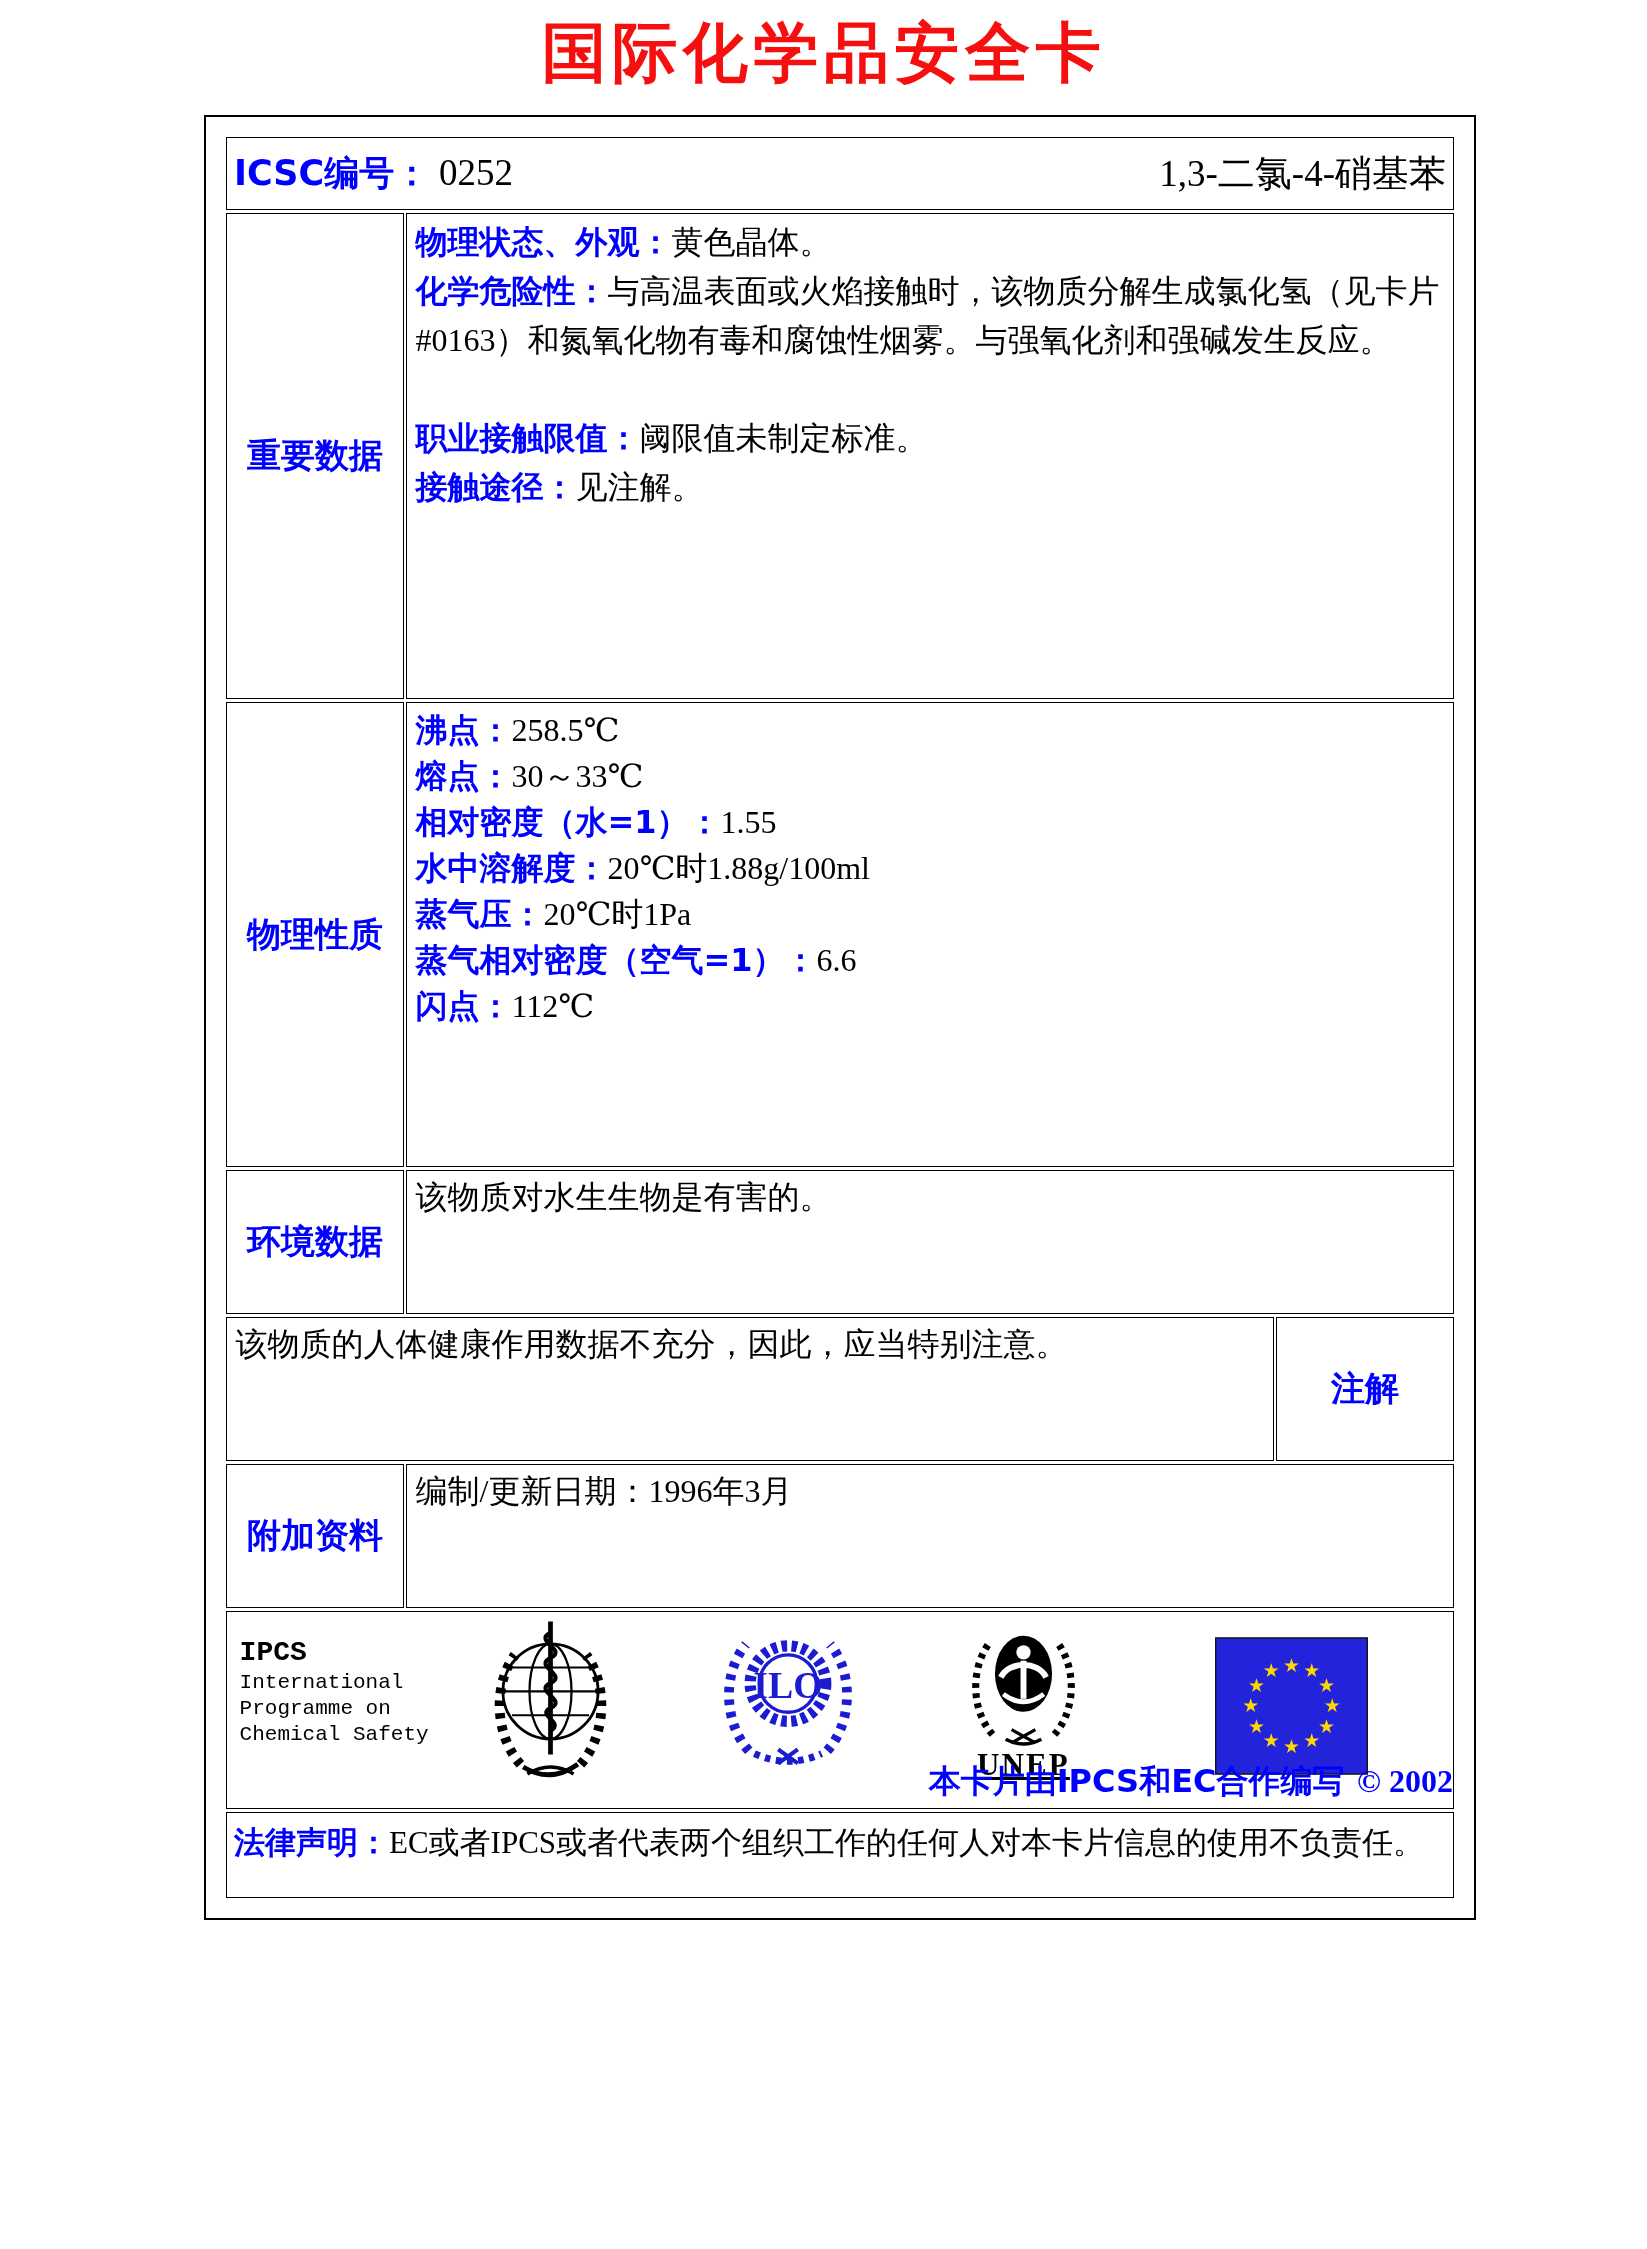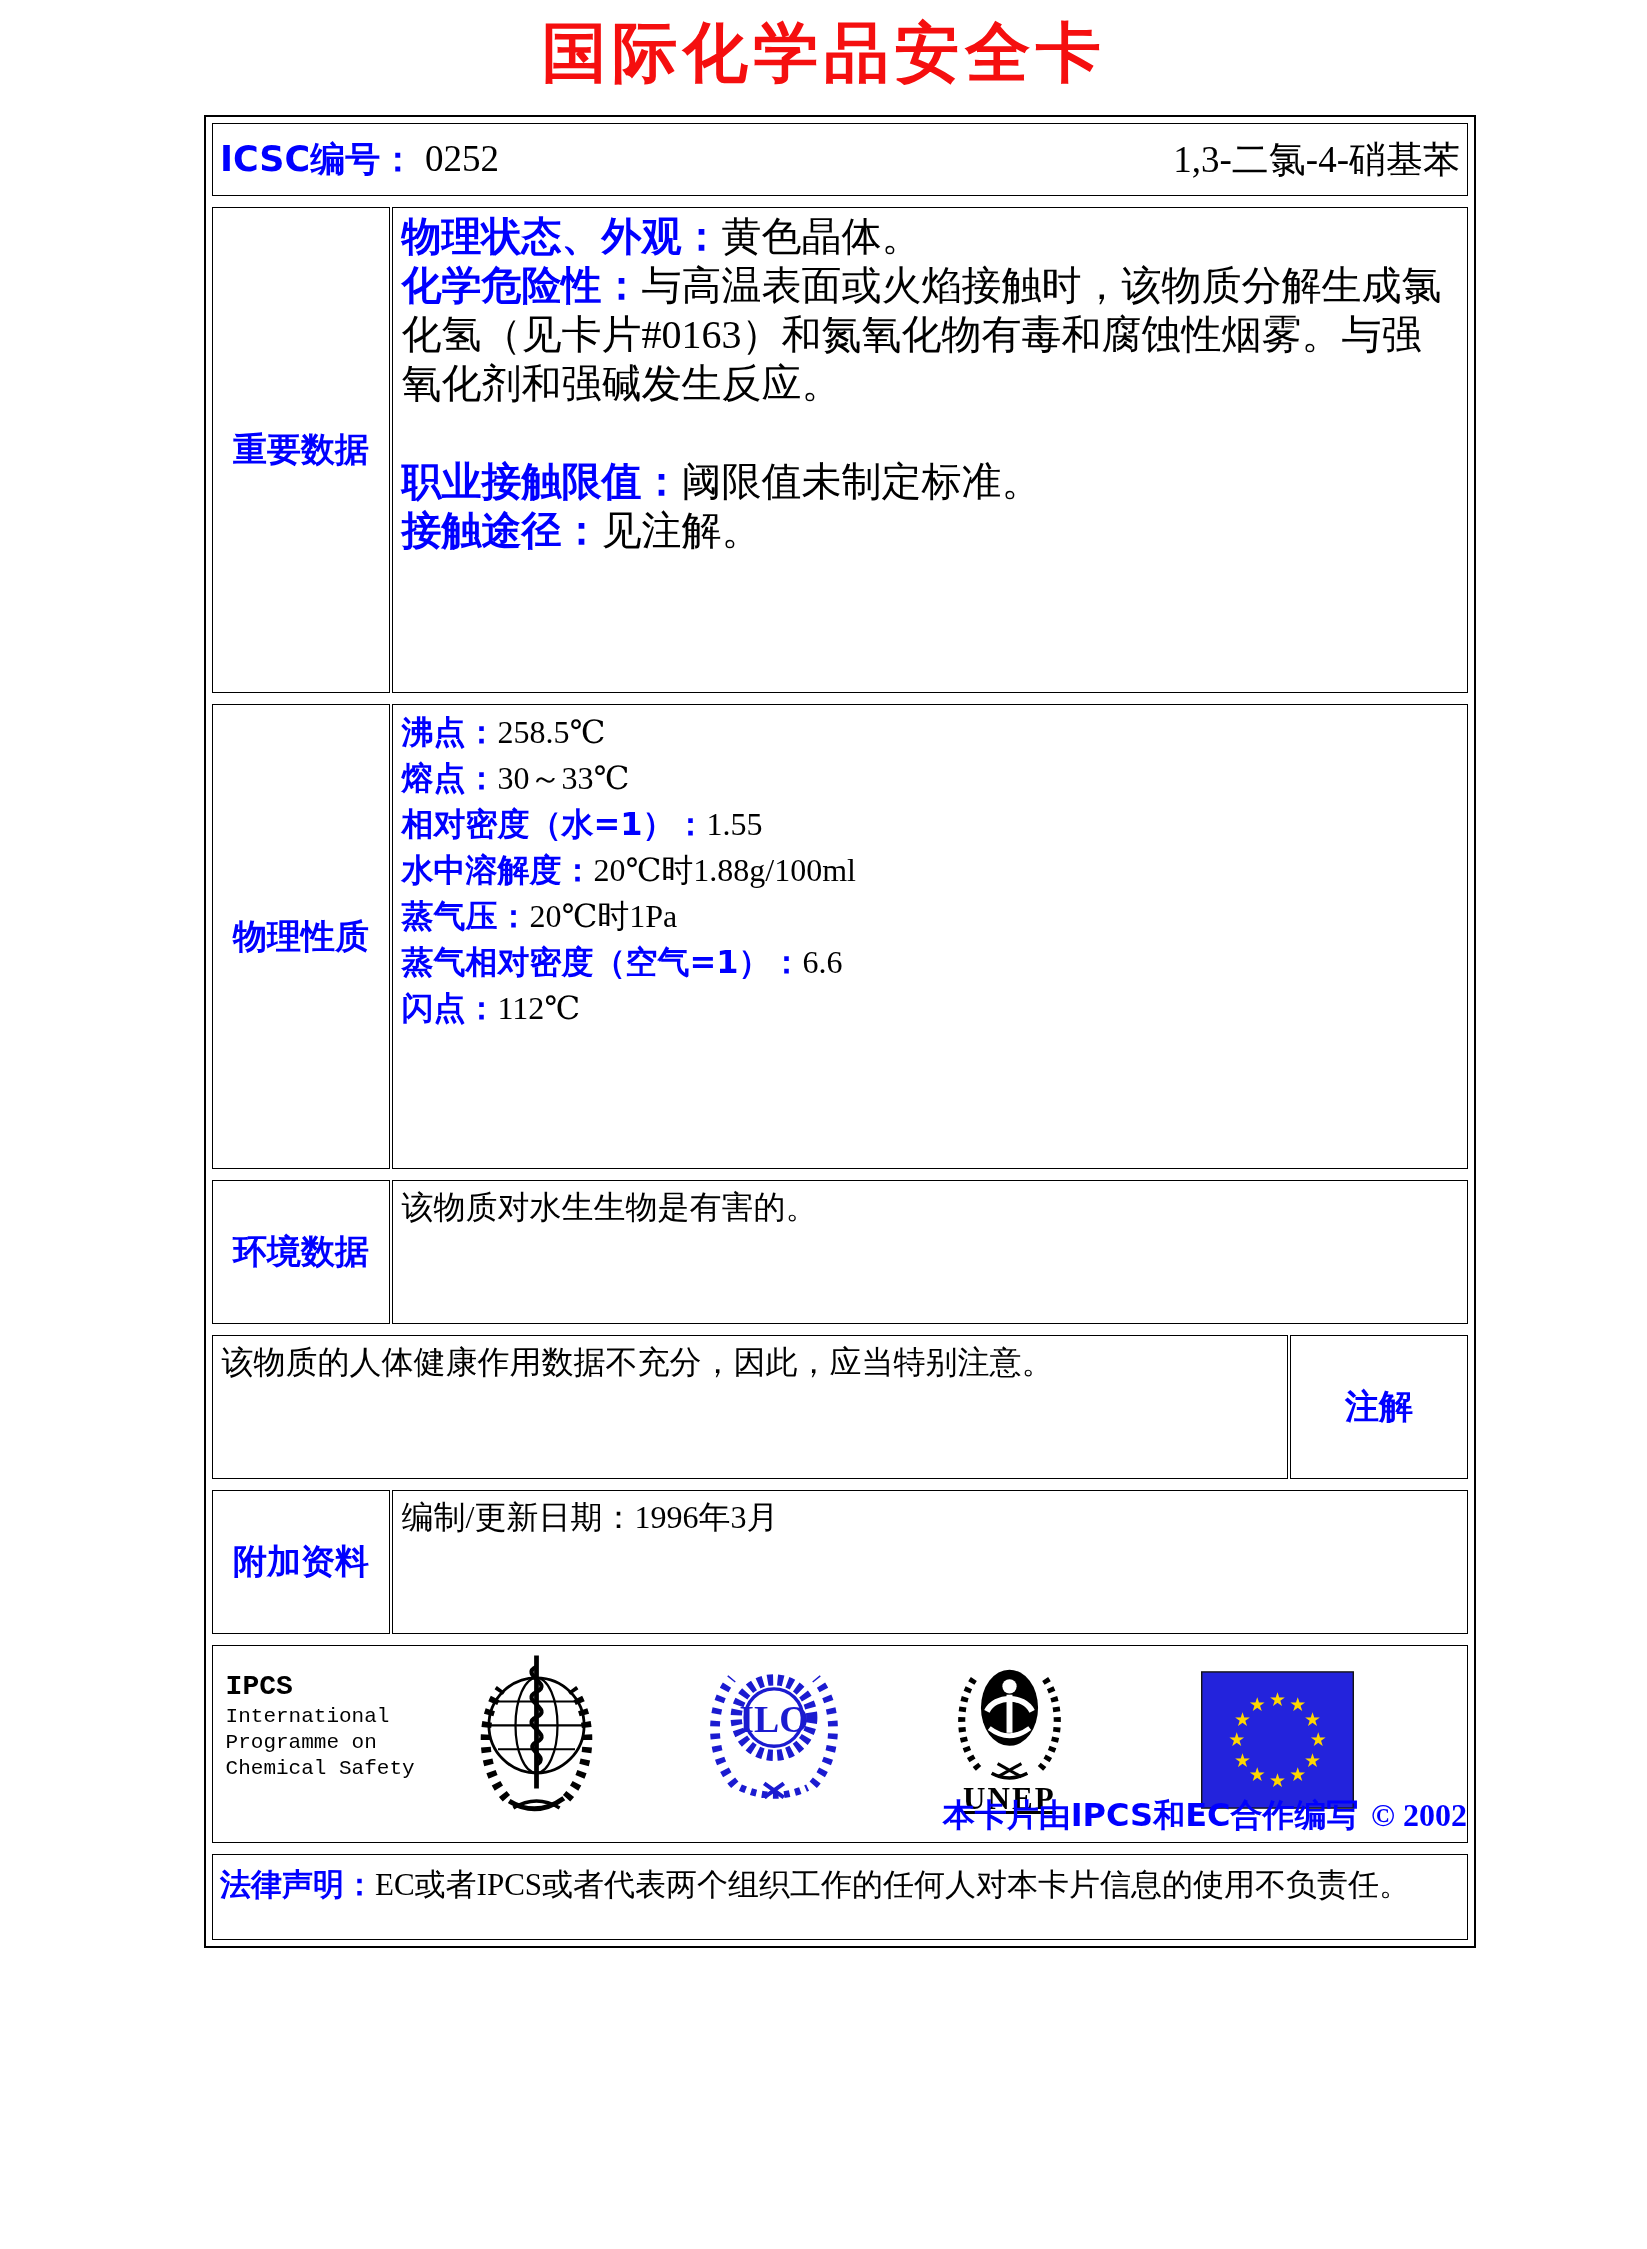--- a/index.html
+++ b/index.html
@@ -7,22 +7,22 @@
     width:1648px;height:2250px;background:#ffffff;position:relative;
     font-family:"Liberation Serif","DejaVu Serif",serif;
   }
   .page-title{
     position:absolute;top:9px;left:0;width:100%;text-align:center;
     color:#f50f0f;font-size:65px;font-weight:bold;letter-spacing:5.6px;
     font-family:"DejaVu Serif","Liberation Serif",serif;
   }
   .card{
     position:absolute;left:204px;top:115px;width:1272px;
-    border:2.8px solid #000;padding:6px;box-sizing:border-box;
-    display:flex;flex-direction:column;gap:11px;background:#fff;
+    border:2.8px solid #000;padding:20px;box-sizing:border-box;
+    display:flex;flex-direction:column;gap:3px;background:#fff;
   }
   .row{display:flex;gap:2.1px;}
   .cell{border:1.4px solid #000;box-sizing:border-box;background:#fff;overflow:hidden;}
   .side{flex:0 0 178px;display:flex;align-items:center;justify-content:center;}
   .side-label{
     color:#0000ff;font-weight:bold;font-size:34px;
     font-family:"DejaVu Sans","Liberation Sans",sans-serif;
   }
   .content{flex:1;padding:4.2px 8.4px;}
   .h-header{height:73px}
@@ -33,21 +33,21 @@
   .h-add{height:144px}
   .h-logo{height:198px}
   .h-legal{height:86px}
   .header-cell{flex:1;display:flex;justify-content:space-between;align-items:center;padding:0 7px;}
   .icsc-label{
     color:#0000ff;font-weight:bold;font-size:35px;
     font-family:"DejaVu Sans","Liberation Sans",sans-serif;
   }
   .icsc-number{color:#000;font-size:37px;margin-left:9.8px;}
   .chem-name{color:#000;font-size:37px;}
-  .kv{font-size:40px;line-height:49px;}
+  .kv{font-size:32px;line-height:49px;}
   .phy-line{font-size:32px;line-height:46px;}
   .k{
     color:#0000ff;font-weight:bold;
     font-family:"DejaVu Sans","Liberation Sans",sans-serif;
   }
   .v{color:#000;font-family:"Liberation Serif","DejaVu Serif",serif;}
   .gap-line{height:49px;}
   .plain-text{font-size:32px;line-height:45px;color:#000;}
   .logos-cell{flex:1;position:relative;}
   .ipcs-block{

